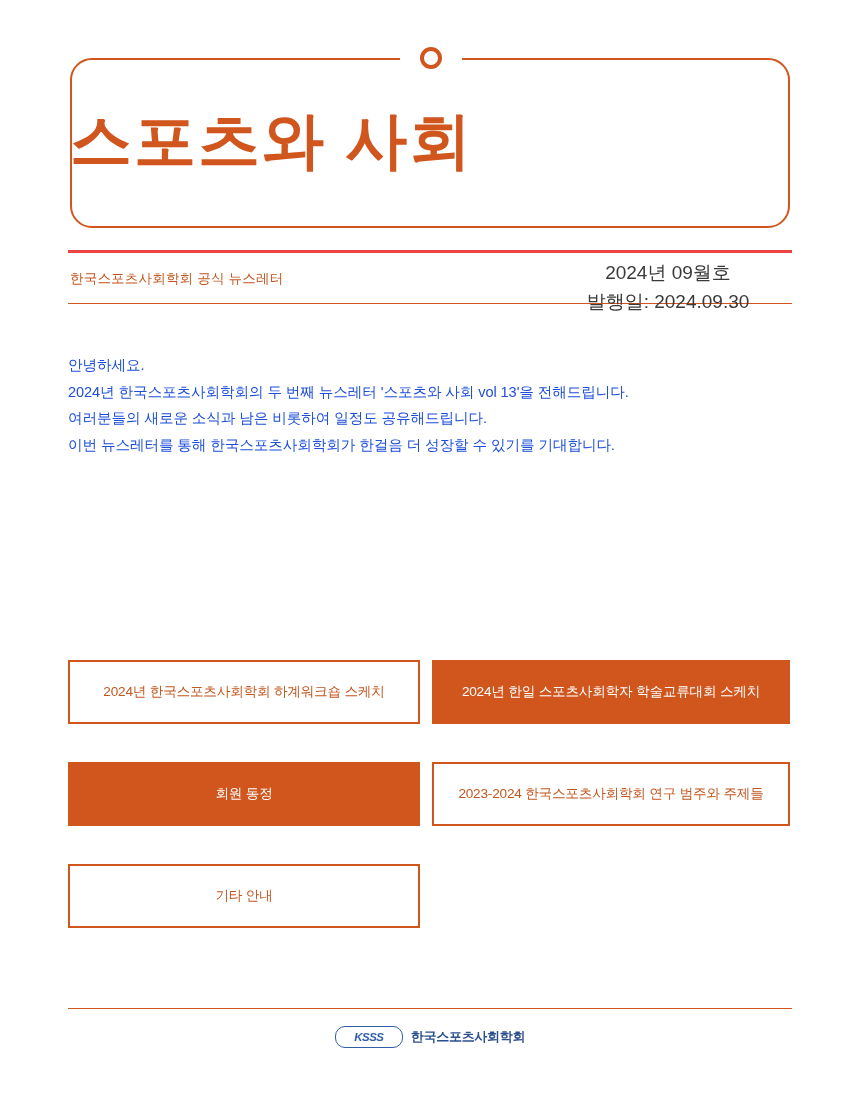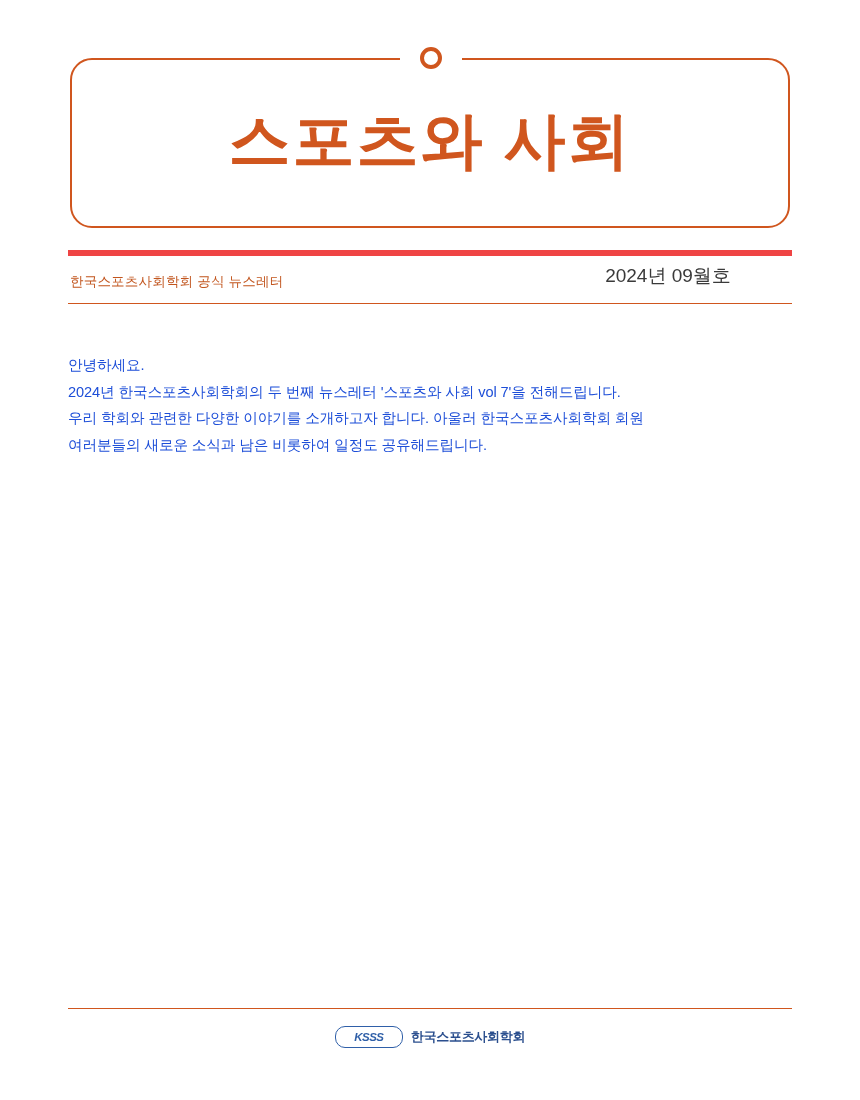--- a/index.html
+++ b/index.html
@@ -57,37 +57,37 @@
     border: 4px solid #d0561e;
     border-radius: 50%;
     background: #ffffff;
     box-sizing: border-box;
   }
   .masthead-title {
     position: absolute;
     left: 0;
     top: 52px;
     width: 720px;
-    text-align: center;
+    text-align: left;
     font-size: 62px;
     font-weight: bold;
     letter-spacing: 2px;
     color: #d0561e;
     line-height: 1;
     white-space: nowrap;
   }
 
   
   .meta {
     position: absolute;
     left: 68px;
     top: 250px;
     width: 724px;
     height: 54px;
-    border-top: 6px solid #ef4444;
+    border-top: 3px solid #ef4444;
     border-bottom: 1px solid #d0561e;
     box-sizing: border-box;
   }
   .meta-left {
     position: absolute;
     left: 2px;
     top: 17px;
     font-size: 13.5px;
     color: #c2561f;
     letter-spacing: 0.2px;
@@ -200,30 +200,44 @@
     <div class="masthead-frame"></div>
     <div class="masthead-gap"></div>
     <div class="masthead-pin"></div>
     <div class="masthead-title">스포츠와 사회</div>
   </div>
 
   <div class="meta">
     <div class="meta-left">한국스포츠사회학회 공식 뉴스레터</div>
     <div class="meta-right">
       <div>2024년 09월호</div>
+      <div>발행일: 2024.09.30</div>
     </div>
   </div>
 
   <div class="intro">
     <div>안녕하세요.</div>
-    <div>2024년 한국스포츠사회학회의 두 번째 뉴스레터 '스포츠와 사회 vol 7'을 전해드립니다.</div>
-    <div>우리 학회와 관련한 다양한 이야기를 소개하고자 합니다. 아울러 한국스포츠사회학회 회원</div>
+    <div>2024년 한국스포츠사회학회의 두 번째 뉴스레터 '스포츠와 사회 vol 13'을 전해드립니다.</div>
     <div>여러분들의 새로운 소식과 남은 비롯하여 일정도 공유해드립니다.</div>
-  </div>
-
+    <div>이번 뉴스레터를 통해 한국스포츠사회학회가 한걸음 더 성장할 수 있기를 기대합니다.</div>
+  </div>
+
+  <div class="buttons">
+    <div class="btn-row">
+      <div class="btn left outline">2024년 한국스포츠사회학회 하계워크숍 스케치</div>
+      <div class="btn right filled">2024년 한일 스포츠사회학자 학술교류대회 스케치</div>
+    </div>
+    <div class="btn-row">
+      <div class="btn left filled">회원 동정</div>
+      <div class="btn right outline">2023-2024 한국스포츠사회학회 연구 범주와 주제들</div>
+    </div>
+    <div class="btn-row">
+      <div class="btn left outline">기타 안내</div>
+    </div>
+  </div>
 
   <div class="footer-rule"></div>
   <div class="footer">
     <span class="footer-logo">KSSS</span>
     <span class="footer-text">한국스포츠사회학회</span>
   </div>
 
 </div>
 
 </body></html>

